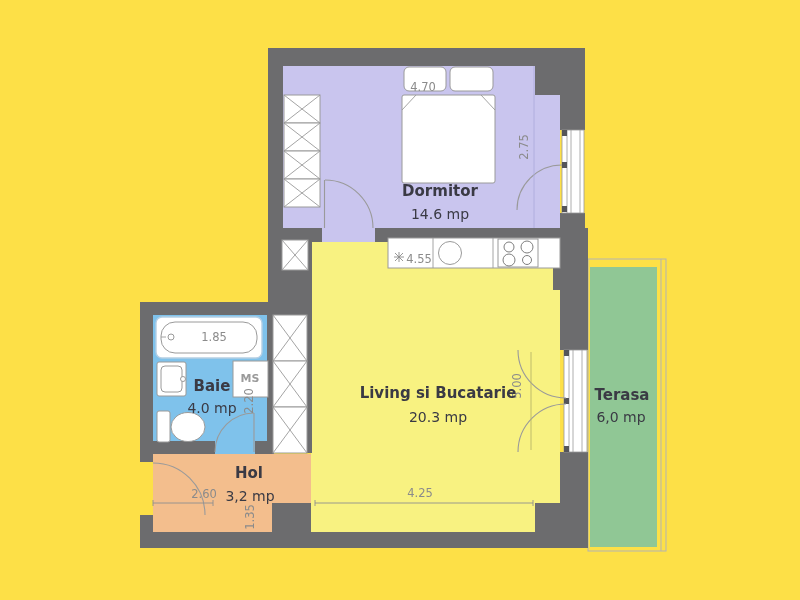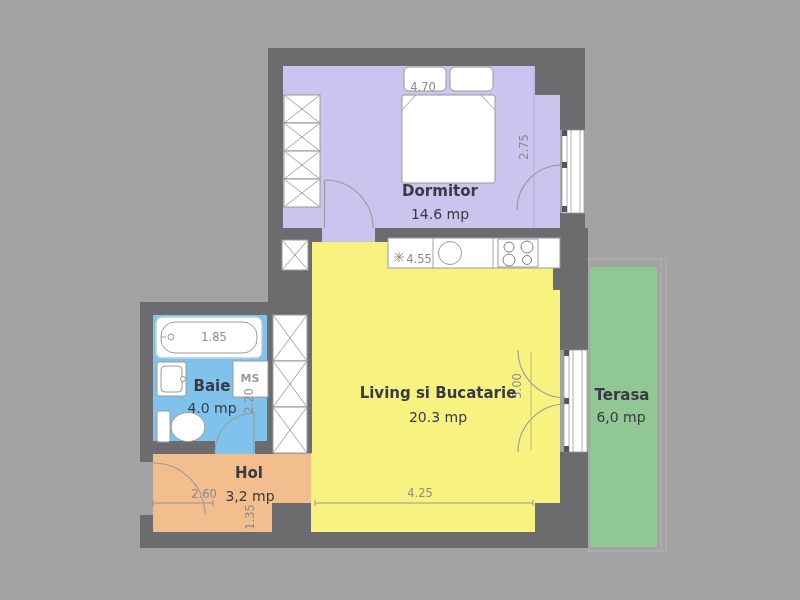--- a/index.html
+++ b/index.html
@@ -1,16 +1,16 @@
 <!DOCTYPE html>
 <html><head>
 <meta charset="utf-8">
 <style>
   html,body{margin:0;padding:0;background:#fff;width:800px;height:600px;overflow:hidden;}
-  #plan-wrap{width:800px;height:600px;position:relative;background:#a3a3a3;}
+  #plan-wrap{width:800px;height:600px;position:relative;background:#fde047;}
   svg{display:block;}
   .furn{fill:#ffffff;stroke:#9a9a9a;stroke-width:1;}
   .furn-light{fill:#ffffff;stroke:#b5cfe4;stroke-width:1.4;}
   .xline{stroke:#9a9a9a;stroke-width:0.9;}
   .arc{fill:none;stroke:#9a9a9a;stroke-width:1.1;}
   .win{fill:#ffffff;stroke:#9a9a9a;stroke-width:0.8;}
   .winline{stroke:#9a9a9a;stroke-width:0.8;}
   .mark{fill:#55555a;}
   .dimline{stroke:#8f8f8f;stroke-width:0.9;}
   .dim{font-family:"DejaVu Sans","Liberation Sans",sans-serif;font-size:11.5px;fill:#8b8b8b;text-anchor:middle;}

